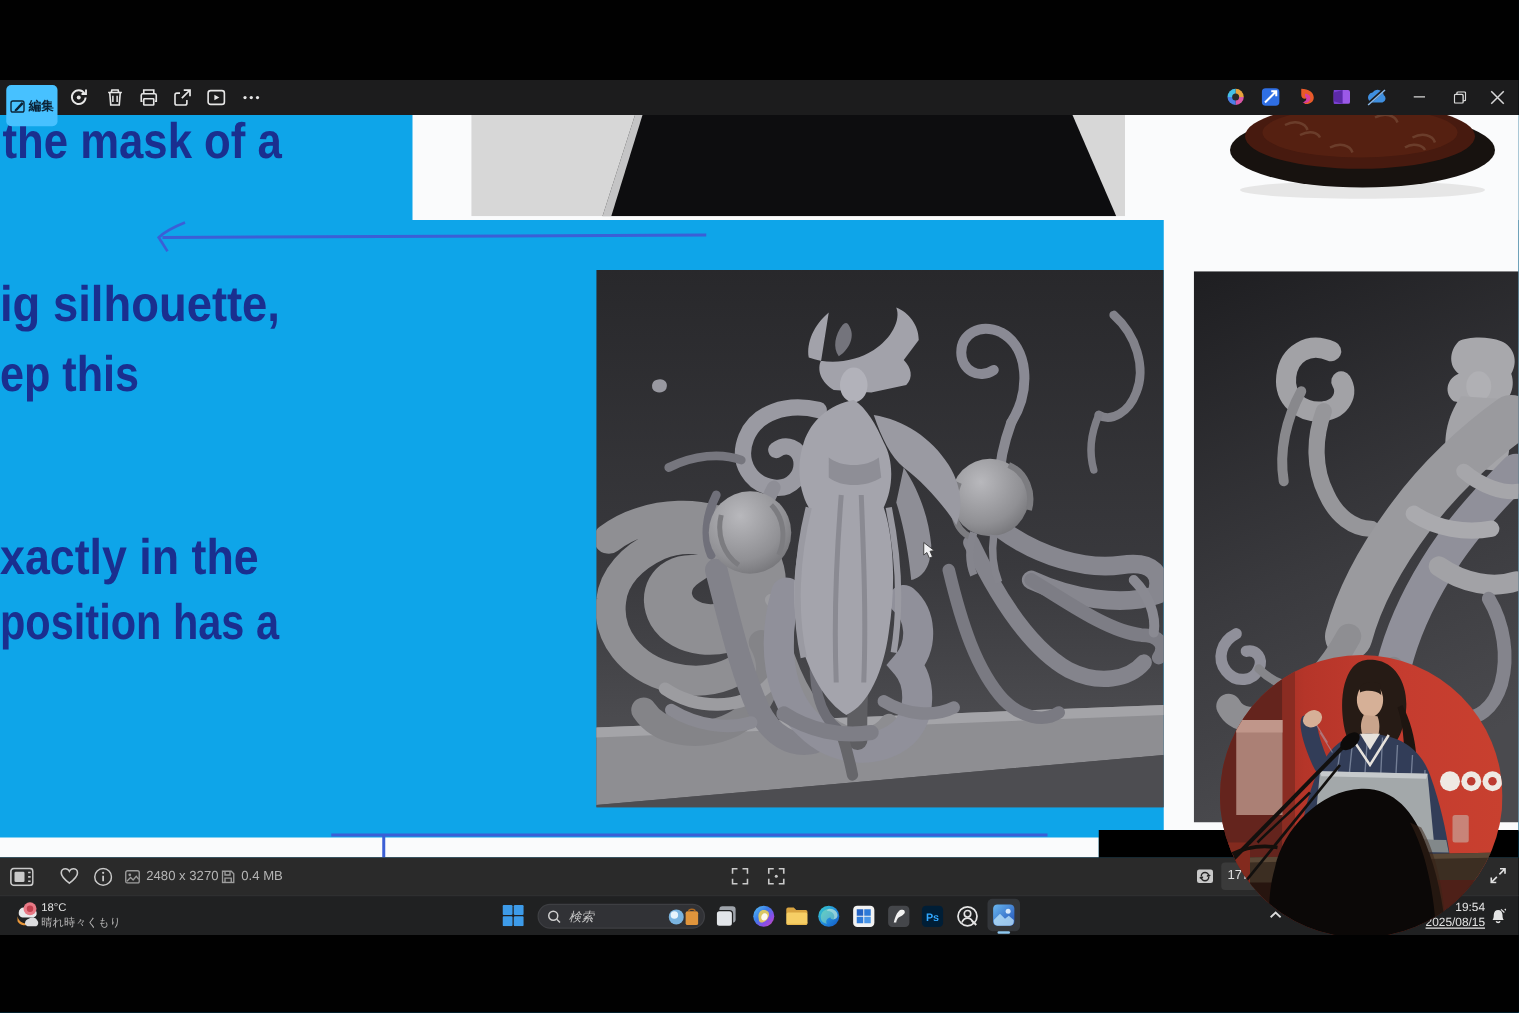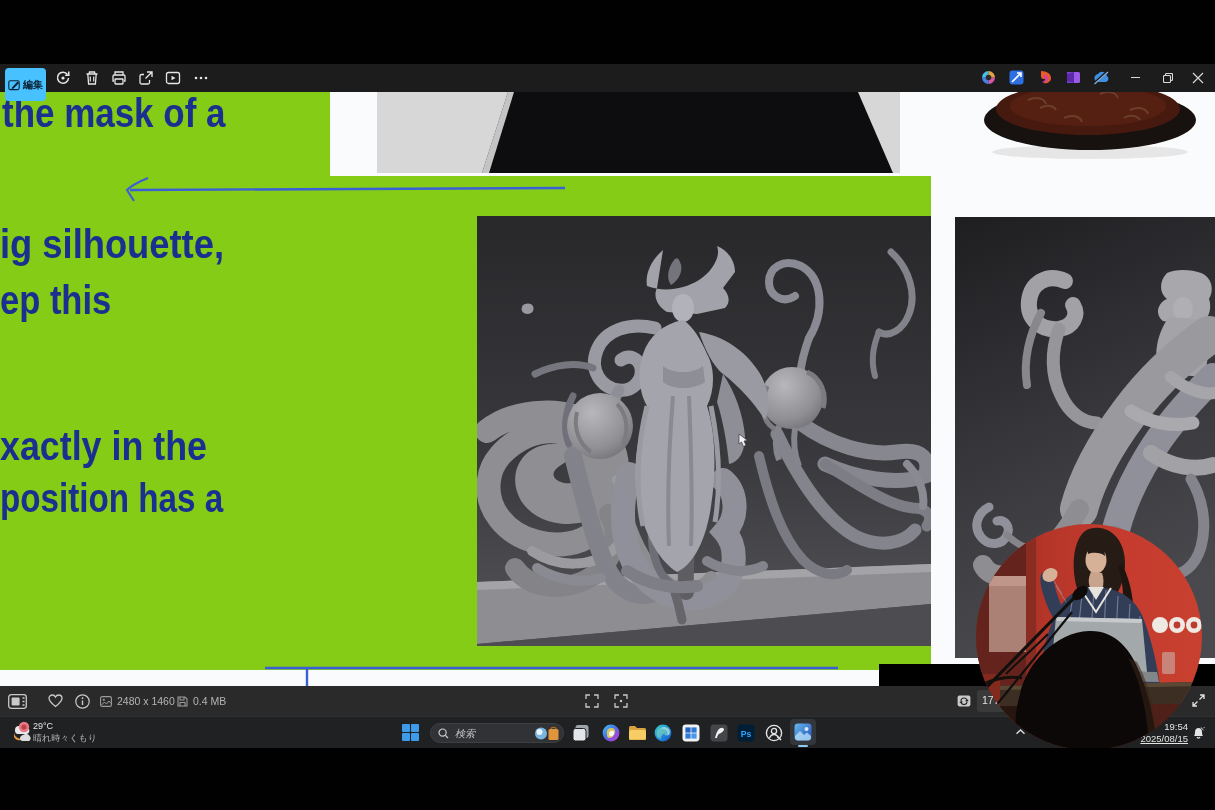--- a/index.html
+++ b/index.html
@@ -5,21 +5,21 @@
   html,body{margin:0;padding:0;width:1215px;height:810px;overflow:hidden;background:#000;}
   *{box-sizing:border-box;}
   body{font-family:"Liberation Sans", sans-serif;position:relative;}
   .abs{position:absolute;}
   
   #titlebar{left:0;top:64px;width:1215px;height:28px;background:#1c1c1d;z-index:10;}
   #editbtn{left:5px;top:4px;width:41px;height:33px;background:#47c1ff;border-radius:4px;color:#0b2236;font-size:10px;display:flex;align-items:center;justify-content:center;gap:3px;}
   .tbico{top:5px;width:18px;height:18px;color:#e6e6e6;}
   #fname{left:0;top:7px;width:1215px;text-align:center;font-size:10.5px;color:#cfcfcf;}
   
-  #content{left:0;top:92px;width:1215px;height:594px;background:#84cc16;z-index:1;overflow:hidden;}
+  #content{left:0;top:92px;width:1215px;height:594px;background:#0ea5e9;z-index:1;overflow:hidden;}
   .blue{color:#1a2f8f;font-weight:bold;white-space:nowrap;}
   
   #botbar{left:0;top:686px;width:1215px;height:30px;background:#2a2a2a;z-index:10;color:#c2c2c2;}
   
   #taskbar{left:0;top:716px;width:1215px;height:32px;background:#202122;border-top:1px solid #2e2f30;z-index:10;}
   
   #webcam{left:976px;top:524px;width:226px;height:226px;z-index:40;}
   #lbtop{left:0;top:0;width:1215px;height:64px;background:#010101;z-index:50;}
   #lbbot{left:0;top:748px;width:1215px;height:62px;background:#010101;z-index:50;}
   #blackrect{left:879px;top:664px;width:336px;height:22px;background:#000;z-index:5;}
@@ -274,21 +274,21 @@
     <svg class="abs" style="left:75px;top:8px;" width="15" height="15" viewBox="0 0 15 15">
       <circle cx="7.5" cy="7.5" r="6.7" fill="none" stroke="#c9c9c9" stroke-width="1.2"></circle>
       <path d="M7.5,6.5 V11" stroke="#c9c9c9" stroke-width="1.4"></path>
       <circle cx="7.5" cy="4.2" r="0.9" fill="#c9c9c9"></circle>
     </svg>
     <svg class="abs" style="left:100px;top:10px;" width="12" height="11" viewBox="0 0 12 11">
       <rect x="0.6" y="0.6" width="10.8" height="9.8" rx="1.5" fill="none" stroke="#9c9c9c" stroke-width="1.1"></rect>
       <circle cx="3.8" cy="3.8" r="1.1" fill="#9c9c9c"></circle>
       <path d="M1.5,9 L4.5,6 L6.5,8 L9,5 L11,7.5" stroke="#9c9c9c" stroke-width="1" fill="none"></path>
     </svg>
-    <div class="abs" style="left:117px;top:9px;font-size:10.5px;color:#b4b4b4;">2480 x 1460</div>
+    <div class="abs" style="left:117px;top:9px;font-size:10.5px;color:#b4b4b4;">2480 x 3270</div>
     <svg class="abs" style="left:177px;top:10px;" width="11" height="11" viewBox="0 0 11 11">
       <path d="M1,1 H8 L10,3 V10 H1 Z M3,1 V4 H7 V1 M3,10 V6.5 H8 V10" fill="none" stroke="#9c9c9c" stroke-width="1.1"></path>
     </svg>
     <div class="abs" style="left:193px;top:9px;font-size:10.5px;color:#b4b4b4;">0.4 MB</div>
     <svg class="abs" style="left:585px;top:8px;" width="14" height="14" viewBox="0 0 14 14">
       <path d="M5,1 H1 V5 M9,1 H13 V5 M1,9 V13 H5 M13,9 V13 H9" fill="none" stroke="#c9c9c9" stroke-width="1.3"></path>
     </svg>
     <svg class="abs" style="left:614px;top:8px;" width="14" height="14" viewBox="0 0 14 14">
       <path d="M1,5 V1 H5 M9,1 H13 V5 M13,9 V13 H9 M5,13 H1 V9" fill="none" stroke="#c9c9c9" stroke-width="1.3"></path>
       <circle cx="7" cy="7" r="1.2" fill="#c9c9c9"></circle>
@@ -307,21 +307,21 @@
 
   <div class="abs" id="taskbar">
 
     <svg class="abs" style="left:11px;top:4px;" width="20" height="22" viewBox="0 0 20 22">
       <path d="M4,9 A4,4 0 0 1 8,5 A5,5 0 0 1 17,7 A3.4,3.4 0 0 1 16,13 L7,13 A3.4,3.4 0 0 1 4,9 Z" fill="#e8e8ea"></path>
       <path d="M3,16 A6,6 0 0 0 13,17 A7,7 0 0 1 3,12 Z" fill="#e8973a"></path>
       <circle cx="13" cy="6" r="5.2" fill="#e87a86"></circle>
       <circle cx="13" cy="6" r="2.6" fill="#c2404e"></circle>
       <path d="M9,18 A4,4 0 0 1 12,14 A4.5,4.5 0 0 1 19,15.5 A3,3 0 0 1 18,20 L11,20 A3,3 0 0 1 9,18 Z" fill="#dcdcde"></path>
     </svg>
-    <div class="abs" style="left:33px;top:4px;font-size:9px;color:#e4e4e4;">29°C</div>
+    <div class="abs" style="left:33px;top:4px;font-size:9px;color:#e4e4e4;">18°C</div>
     <div class="abs" style="left:33px;top:15px;font-size:9px;color:#b2b2b2;text-align:center;">晴れ時々くもり</div>
 
     <svg class="abs" style="left:402px;top:7px;" width="17" height="17" viewBox="0 0 17 17">
       <rect x="0" y="0" width="8" height="8" rx="1" fill="#3d9be9"></rect>
       <rect x="9" y="0" width="8" height="8" rx="1" fill="#3d9be9"></rect>
       <rect x="0" y="9" width="8" height="8" rx="1" fill="#3d9be9"></rect>
       <rect x="9" y="9" width="8" height="8" rx="1" fill="#3d9be9"></rect>
     </svg>
 
     <div class="abs" style="left:430px;top:6px;width:134px;height:20px;background:#313236;border:1px solid #3e3f43;border-radius:10px;"></div>

